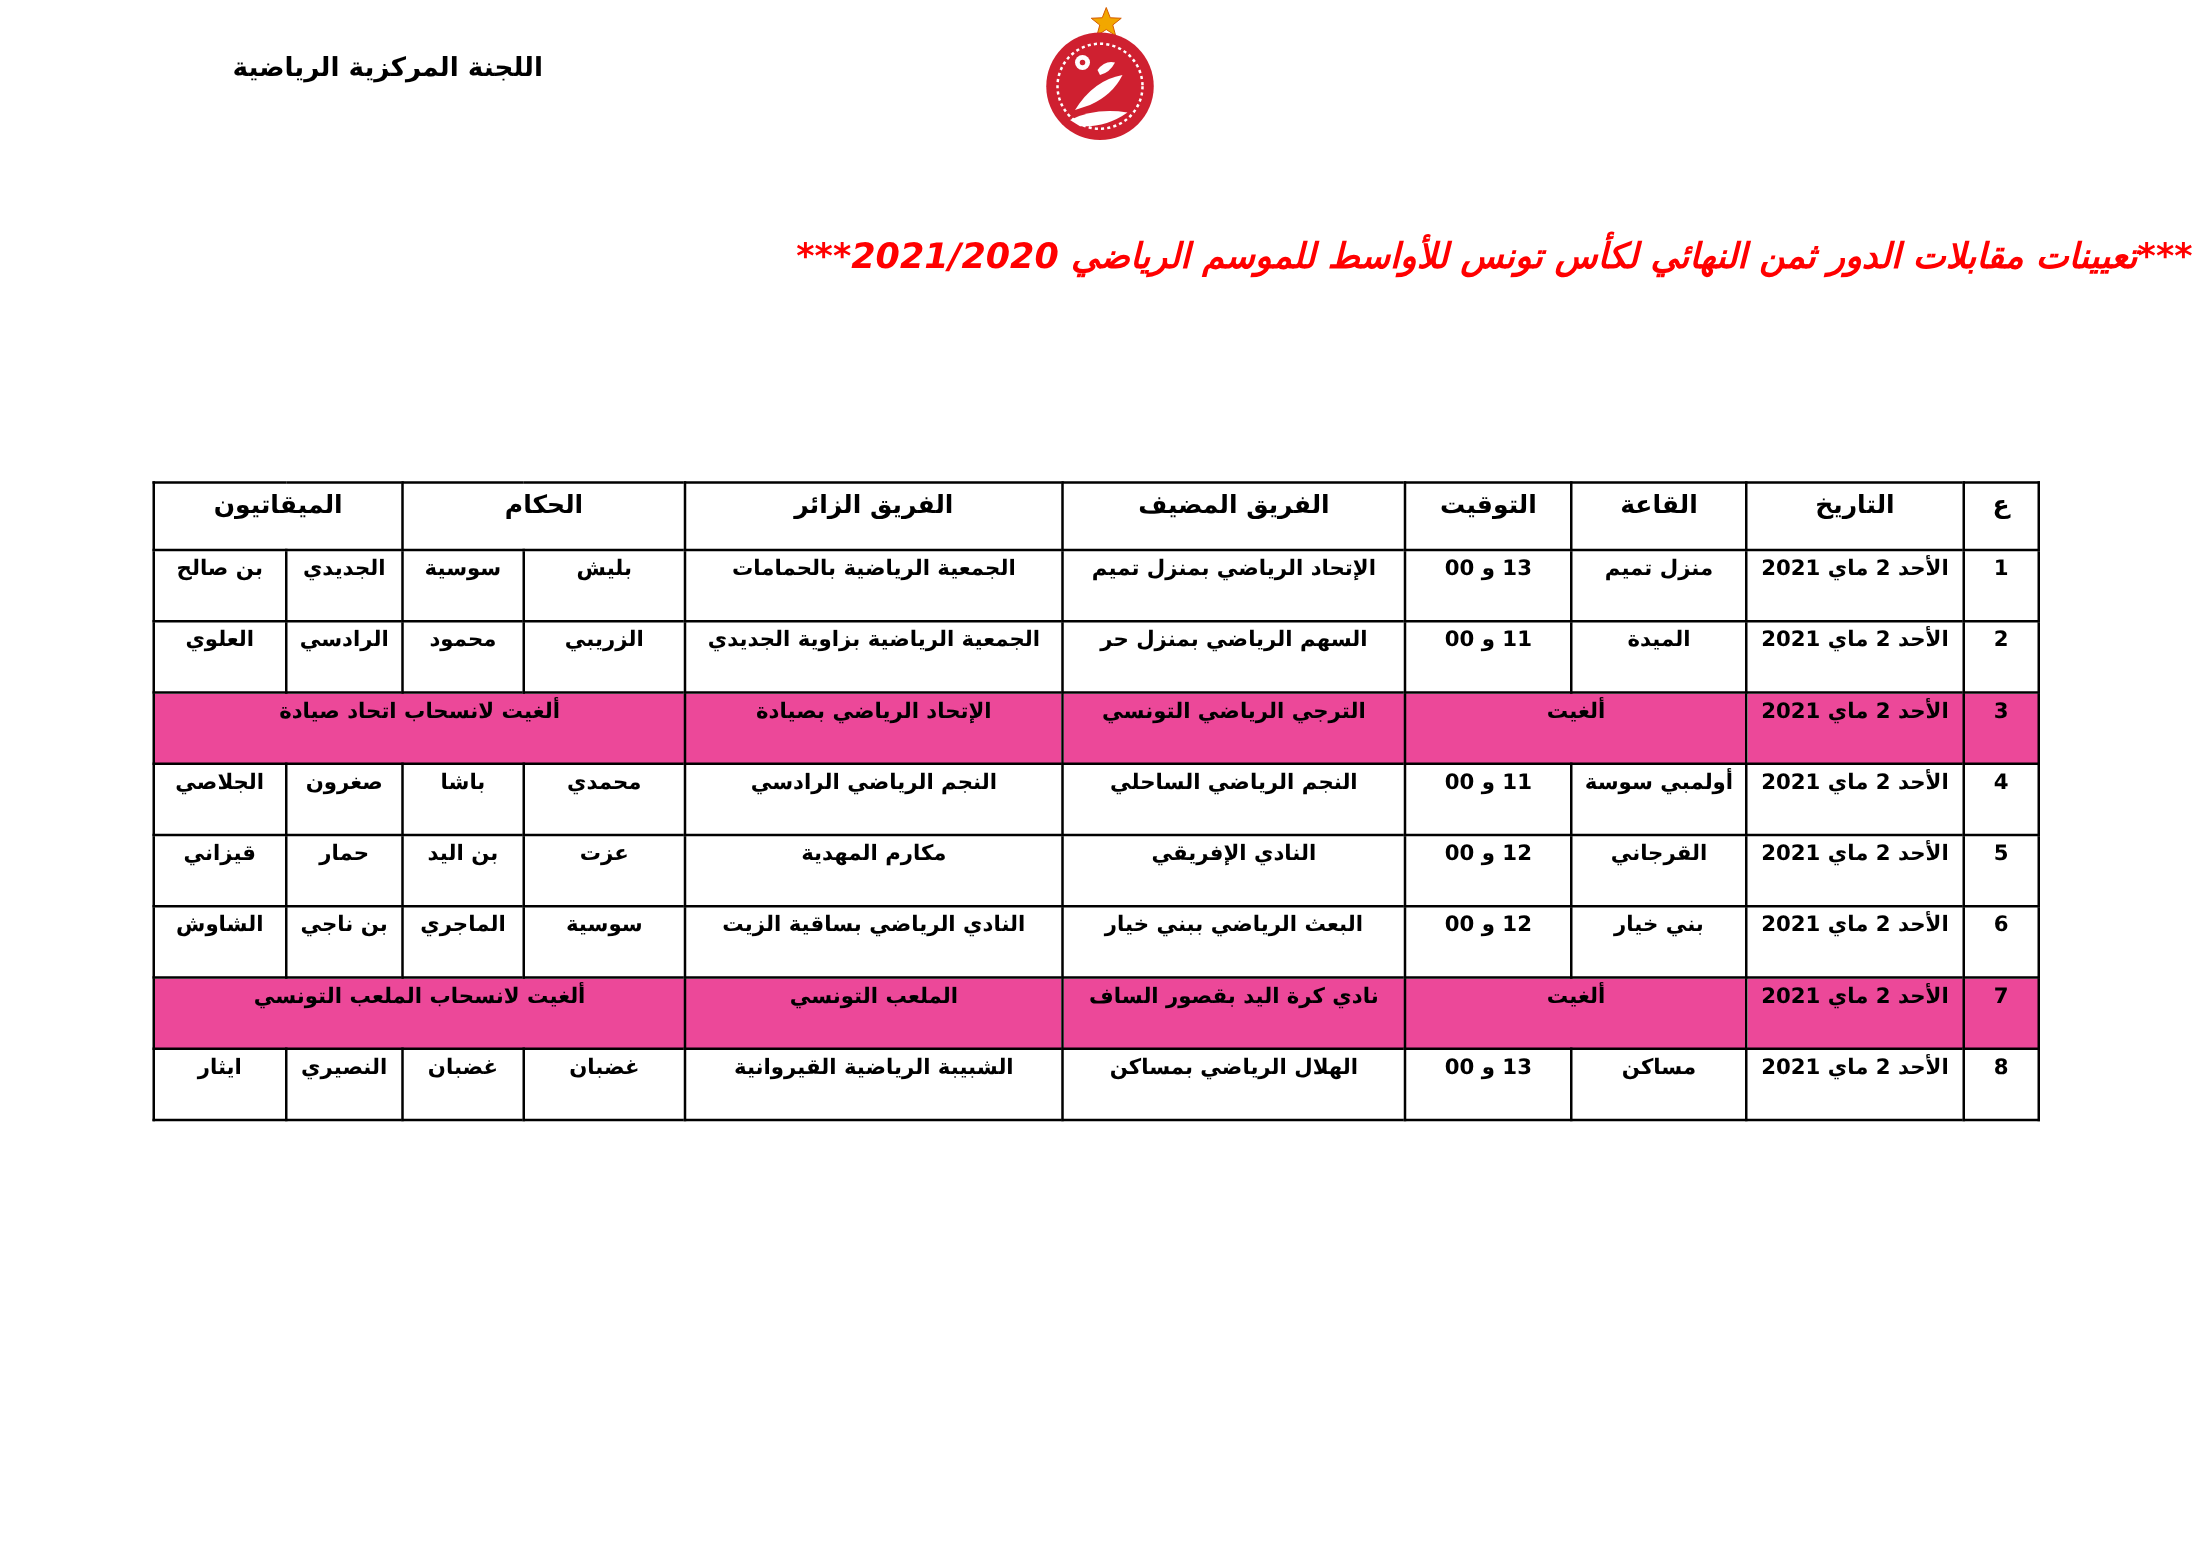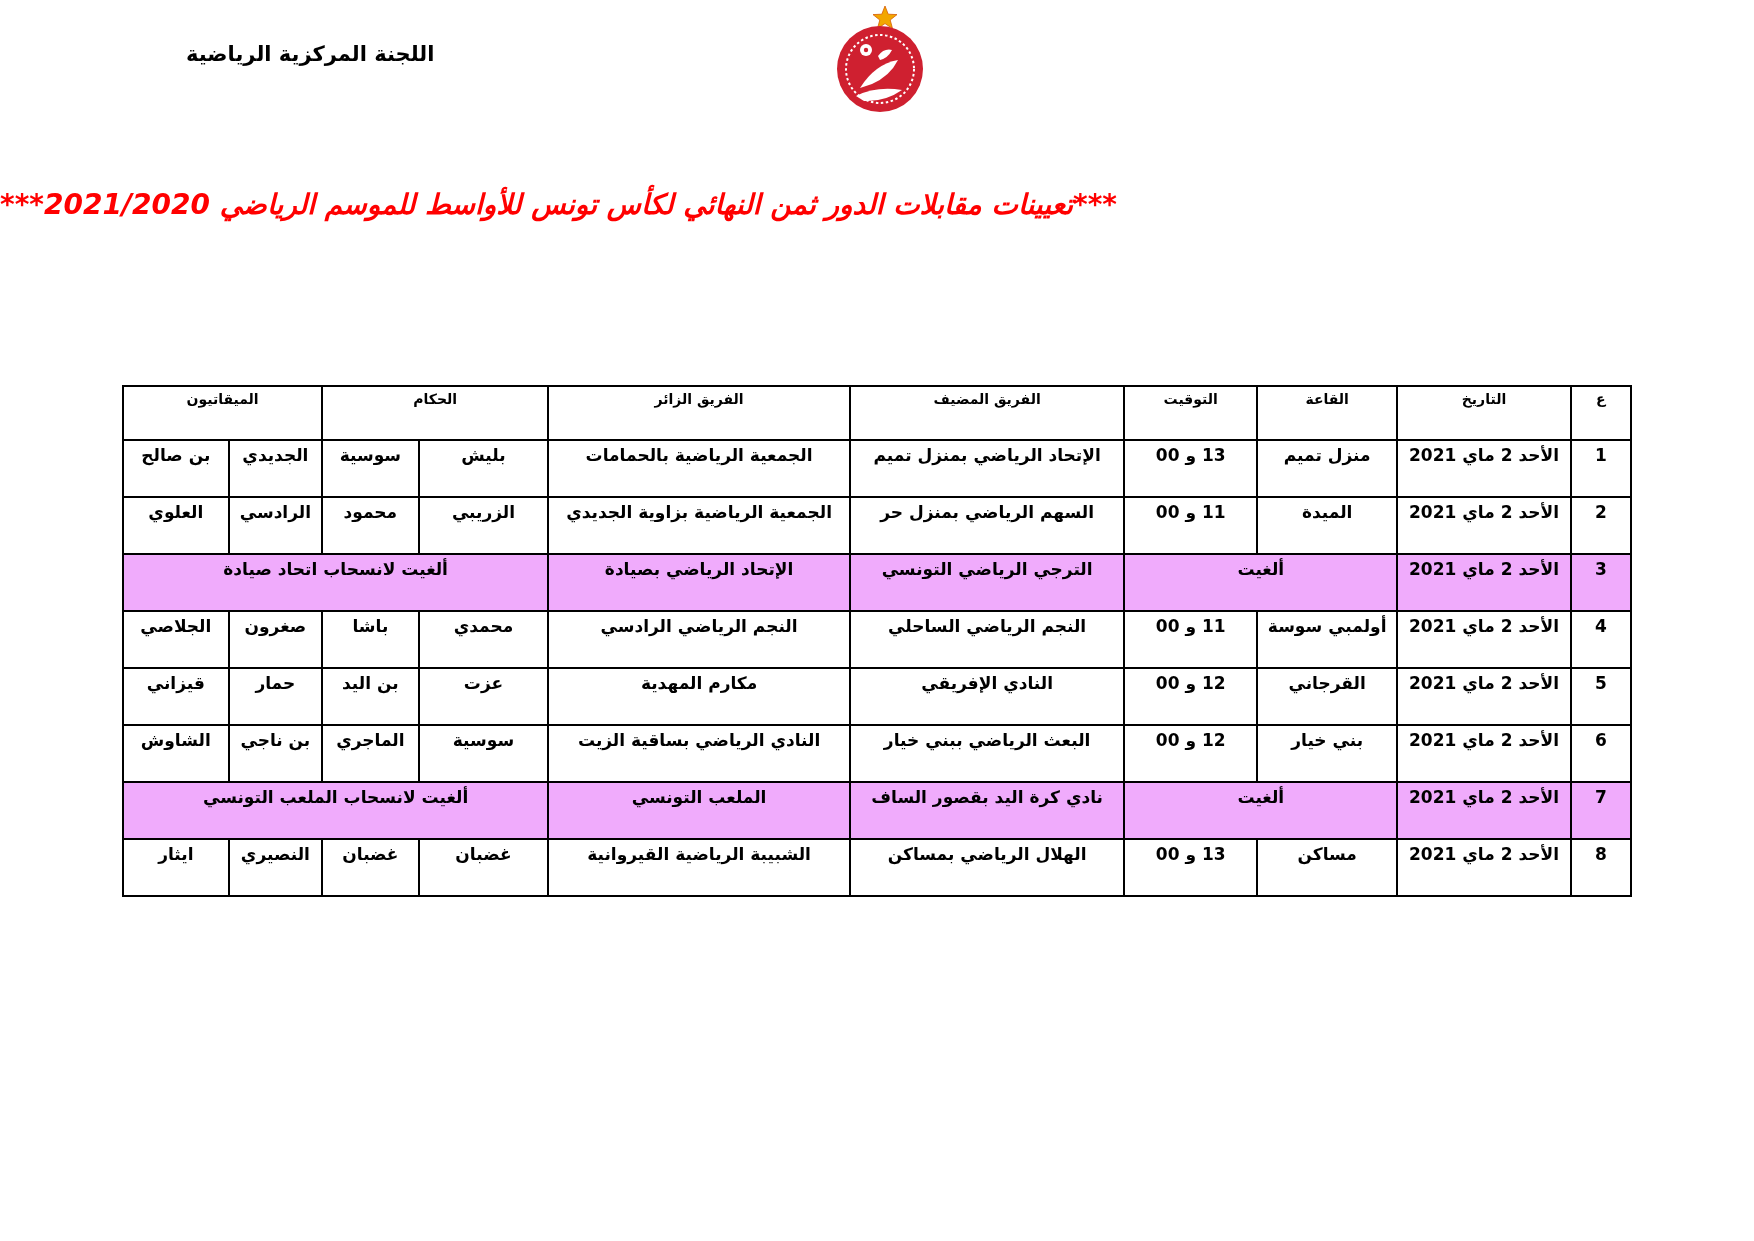--- a/index.html
+++ b/index.html
@@ -18,21 +18,21 @@
     font-size:22px;font-weight:bold;white-space:nowrap;
   }
   .org-left{
     position:absolute;top:42px;left:148px;
     font-size:21px;font-weight:bold;white-space:nowrap;margin-left:38px;
   }
   .logo{position:absolute;top:4px;left:830px;width:100px;height:110px;}
   
   .doc-title{
     position:absolute;top:188px;left:0;width:100%;
-    text-align:left;
+    text-align:right;
     color:#ff0000;
     font-size:28px;font-weight:bold;font-style:italic;
     direction:rtl;
   }
   
   .table-wrap{position:absolute;top:385px;right:122px;width:1510px;}
   table.matches{
     width:100%;
     border-collapse:collapse;
     table-layout:fixed;
@@ -41,23 +41,23 @@
   table.matches th,table.matches td{
     border:2px solid #000;
     font-weight:bold;
     text-align:center;
     vertical-align:top;
     padding:4px 2px 0 2px;
     font-size:17px;
     overflow:hidden;
     white-space:nowrap;
   }
-  table.matches th{height:48px;font-size:14px;}
+  table.matches th{height:48px;font-size:20px;}
   table.matches td{height:51px;}
-  tr.cancelled td{background:#f0abfc;}
+  tr.cancelled td{background:#ec4899;}
   .num-col{font-size:18px;}
 </style>
 </head>
 <body>
 
 <div class="page">
 
   <div class="org-left">اللجنة المركزية الرياضية</div>
 
   <svg class="logo" viewBox="0 0 100 110" xmlns="http://www.w3.org/2000/svg">

